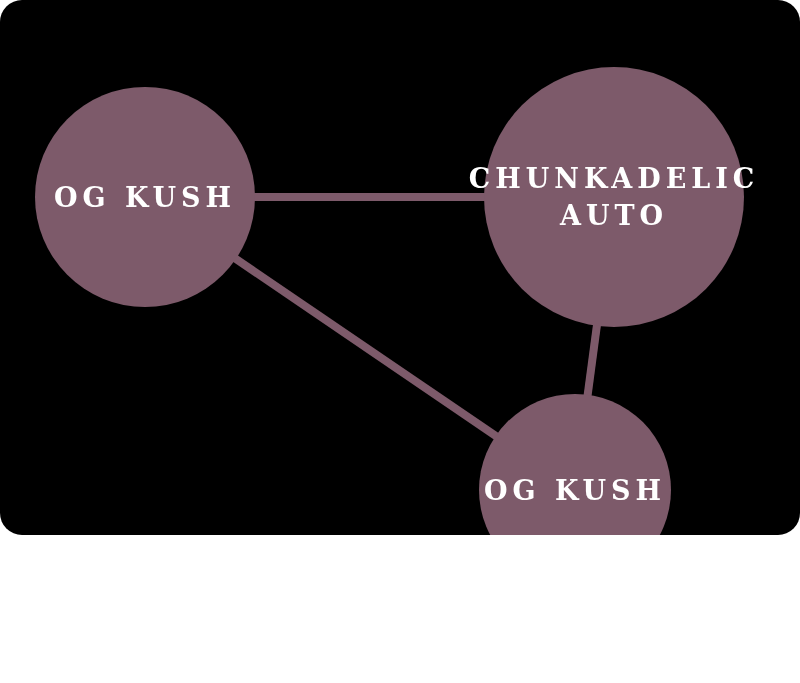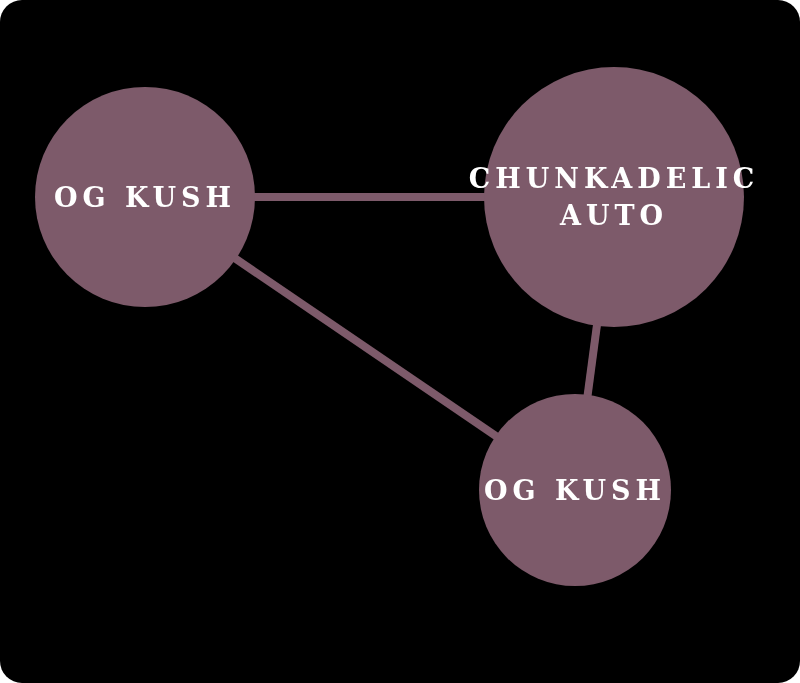--- a/index.html
+++ b/index.html
@@ -6,21 +6,21 @@
     margin: 0;
     padding: 0;
     width: 800px;
     height: 683px;
     background: #ffffff;
     font-family: "DejaVu Serif", serif;
   }
   .stage {
     position: relative;
     width: 800px;
-    height: 683px;
+    height: 535px;
     background: #000000;
     border-radius: 22px;
     overflow: hidden;
   }
   svg.graph {
     display: block;
     width: 800px;
     height: 683px;
   }
   svg .node-label {

